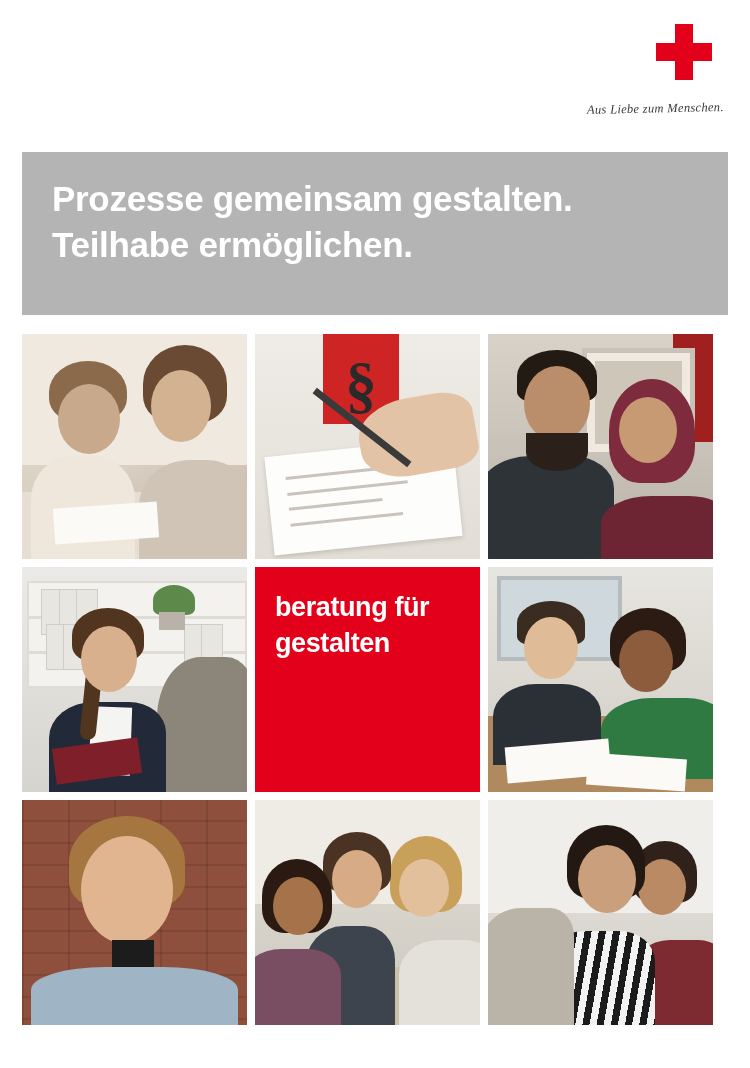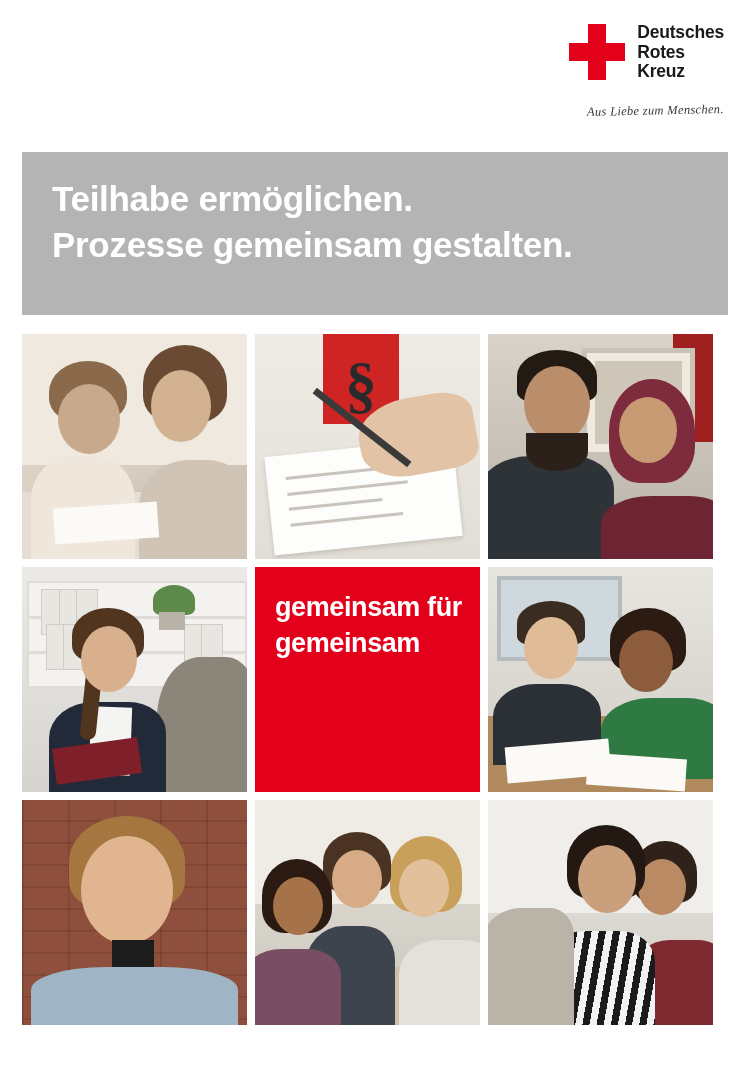--- a/index.html
+++ b/index.html
@@ -242,32 +242,27 @@
 <body>
 
 <div class="page">
 
   <div class="logo-block">
     <div class="logo-row">
       <div class="drk-cross">
         <div class="bar-h"></div>
         <div class="bar-v"></div>
       </div>
-      <div class="logo-words">
-        <div>Deutsches</div>
-        <div>Rotes</div>
-        <div>Kreuz</div>
-      </div>
     </div>
     <div class="claim">Aus Liebe zum Menschen.</div>
   </div>
 
   <div class="title-banner">
+    <div class="title-line">Prozesse gemeinsam gestalten.</div>
     <div class="title-line">Teilhabe ermöglichen.</div>
-    <div class="title-line">Prozesse gemeinsam gestalten.</div>
   </div>
 
   <div class="grid">
 
     <div class="cell">
       <div class="photo p1">
         <div class="wall"></div>
         <div class="desk"></div>
         <div class="blob hair2"></div>
         <div class="blob head2"></div>
@@ -330,22 +325,22 @@
         <div class="shirt"></div>
         <div class="braid"></div>
         <div class="blob hair"></div>
         <div class="blob head"></div>
         <div class="foldr"></div>
       </div>
     </div>
 
     <div class="cell mbe-tile">
       <div class="mbe-text">
-        <div>gemeinsam für</div>
-        <div>gemeinsam</div>
+        <div>beratung für</div>
+        <div>gestalten</div>
       </div>
     </div>
 
     <div class="cell">
       <div class="photo p5">
         <div class="win"></div>
         <div class="table"></div>
         <div class="blob mbody"></div>
         <div class="blob mhair"></div>
         <div class="blob mhead"></div>

